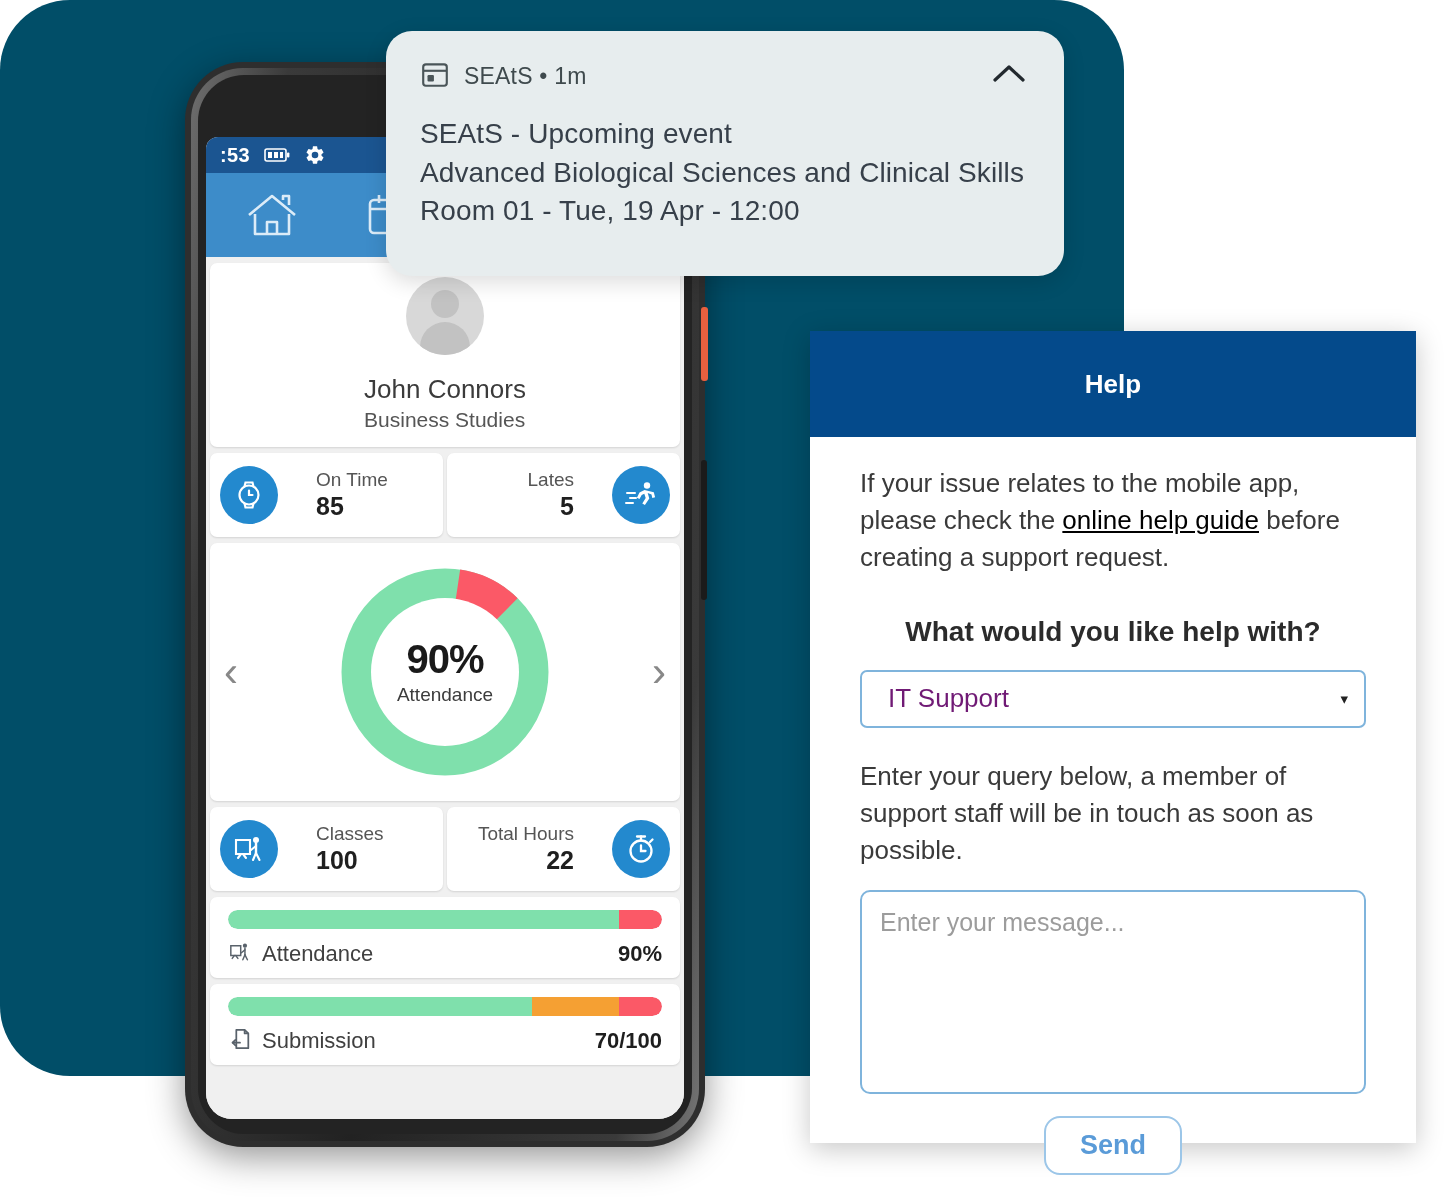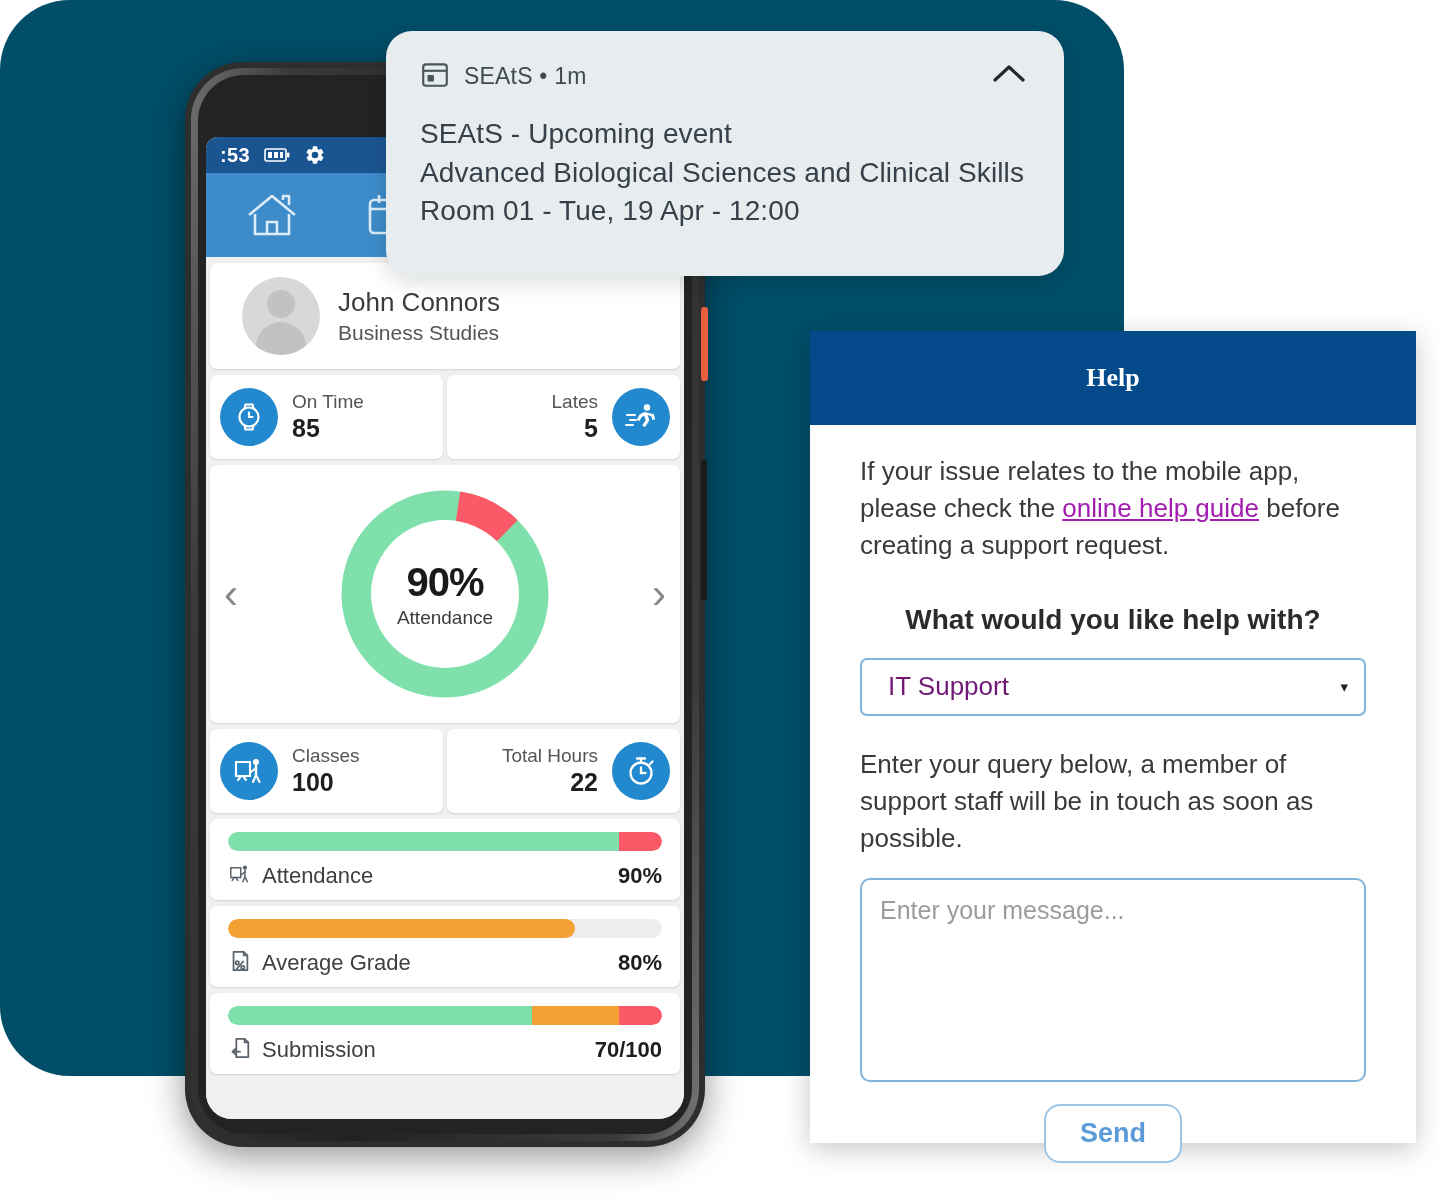--- a/index.html
+++ b/index.html
@@ -86,42 +86,42 @@
   
   .app-body { background: #f0f0f0; height: calc(100% - 120px); overflow: hidden; }
   .card {
     background: #ffffff;
     margin: 6px 4px;
     border-radius: 7px;
     box-shadow: 0 1px 2px rgba(0,0,0,.12);
   }
 
   
-  .profile { display: flex; align-items: center; gap: 18px; padding: 14px 32px; }
+  .profile { display: flex; align-items: center; gap: 18px; padding: 14px 32px; flex-direction: column; }
   .avatar {
     width: 78px; height: 78px; border-radius: 50%;
     background: #d8d8d8; position: relative; overflow: hidden; flex: none;
   }
   .avatar::before {
     content: ""; position: absolute; left: 50%; top: 13px; transform: translateX(-50%);
     width: 28px; height: 28px; border-radius: 50%; background: #c2c2c2;
   }
   .avatar::after {
     content: ""; position: absolute; left: 50%; top: 45px; transform: translateX(-50%);
     width: 50px; height: 44px; border-radius: 26px 26px 0 0; background: #c2c2c2;
   }
   .profile-name { font-size: 26px; color: #3b3b3b; line-height: 1.25; }
   .profile-course { font-size: 21px; color: #555; line-height: 1.3; }
 
   
   .stat-row { display: flex; margin: 6px 4px; gap: 4px; }
   .stat-cell {
     flex: 1; background: #fff; border-radius: 7px;
     box-shadow: 0 1px 2px rgba(0,0,0,.12);
-    display: flex; align-items: center; height: 84px; padding: 0 10px;
+    display: flex; align-items: center; height: 84px; padding: 0 10px; gap: 24px;
   }
   .stat-cell.right { justify-content: flex-end; }
   .circ-icon {
     width: 58px; height: 58px; border-radius: 50%;
     background: #2389CE; flex: none;
     display: flex; align-items: center; justify-content: center;
   }
   .stat-txt { padding: 0 14px; }
   .stat-txt.r { text-align: right; }
   .stat-label { font-size: 19px; color: #555; }
@@ -169,27 +169,27 @@
   .notif-body { margin-top: 22px; }
 
   
   .help {
     position: absolute; left: 810px; top: 331px;
     width: 606px; height: 812px;
     background: #ffffff;
     box-shadow: 0 6px 26px rgba(0,0,0,.22);
   }
   .help-header {
-    height: 94px; background: #044A8B;
-    display: flex; align-items: center; justify-content: center; font-family: Liberation Serif, serif;
+    height: 106px; background: #044A8B;
+    display: flex; align-items: center; justify-content: center;
   }
   .help-title { color: #fff; font-size: 26px; font-weight: 700; }
   .help-content { padding: 28px 50px 0 50px; }
   .help-para { font-size: 26px; color: #3a3a3a; line-height: 1.42; }
-  .help-link { color: #a21caf; text-decoration: underline; cursor: pointer; }
+  .help-link { color: #000000; text-decoration: underline; cursor: pointer; }
   .help-question {
     font-size: 28px; font-weight: 700; color: #2b2b2b;
     text-align: center; margin-top: 40px;
   }
   .help-select {
     margin-top: 22px; height: 58px;
     border: 2px solid #7FB4DC; border-radius: 7px;
     display: flex; align-items: center; padding: 0 16px;
     background: #fff;
   }
@@ -391,38 +391,20 @@
                   <path d="M24 14 L19 18"></path>
                   <path d="M24 21 L21 28"></path>
                   <path d="M24 21 L27.5 28"></path>
               </svg>
             </span>
             <span class="prog-name">Attendance</span>
             <span class="prog-val">90%</span>
           </div>
         </div>
 
-        <div class="card prog-card">
-          <div class="prog-track">
-            <div class="prog-seg" style="width:80%;background:#F5A033;border-radius:10px;"></div>
-          </div>
-          <div class="prog-meta">
-            <span>
-              <svg width="24" height="24" viewBox="0 0 26 26" fill="none" stroke="#59626b" stroke-width="1.9" stroke-linejoin="round">
-                <path d="M6 3 H17 L21 7 V23 H6 Z"></path>
-                  <path d="M17 3 V7 H21"></path>
-                <circle cx="10" cy="15" r="1.8"></circle>
-                  <circle cx="16" cy="20" r="1.8"></circle>
-                  <path d="M17 13 L9 22"></path>
-              </svg>
-            </span>
-            <span class="prog-name">Average Grade</span>
-            <span class="prog-val">80%</span>
-          </div>
-        </div>
 
         <div class="card prog-card">
           <div class="prog-track">
             <div class="prog-seg" style="width:70%;background:#7FE0AC;border-radius:10px 0 0 10px;"></div>
             <div class="prog-seg" style="width:20%;background:#F5A033;"></div>
             <div class="prog-seg" style="width:10%;background:#FB5967;border-radius:0 10px 10px 0;"></div>
           </div>
           <div class="prog-meta">
             <span>
               <svg width="24" height="24" viewBox="0 0 26 26" fill="none" stroke="#59626b" stroke-width="1.9" stroke-linejoin="round">

